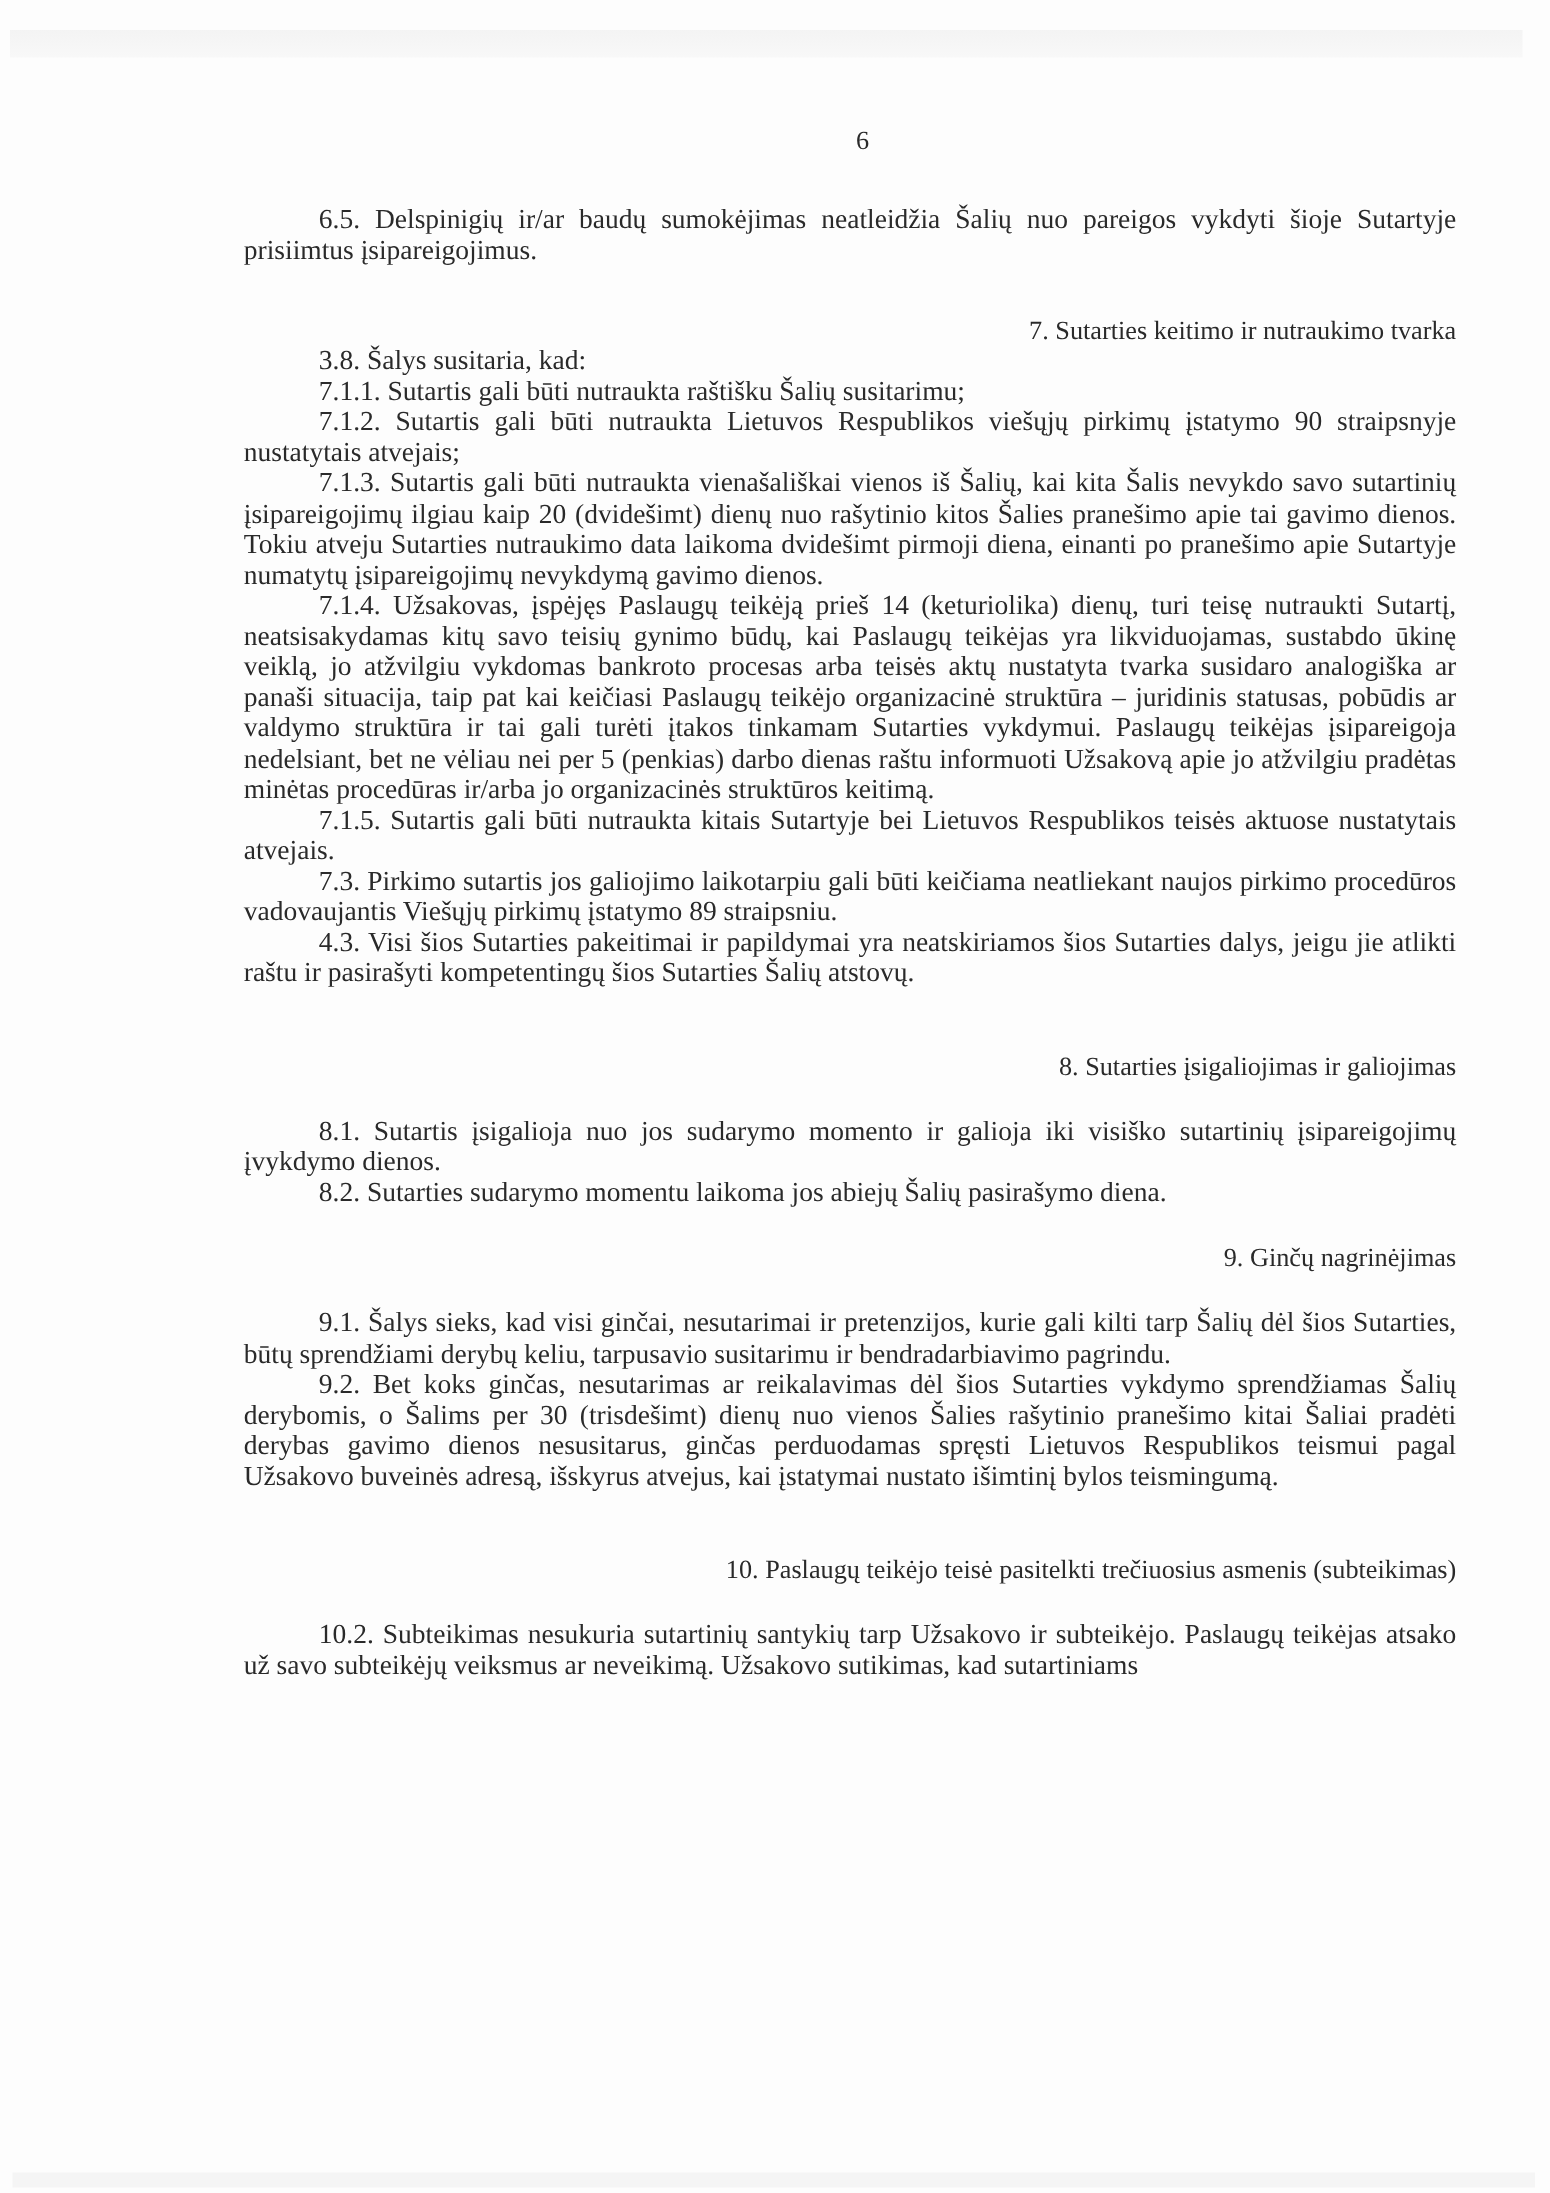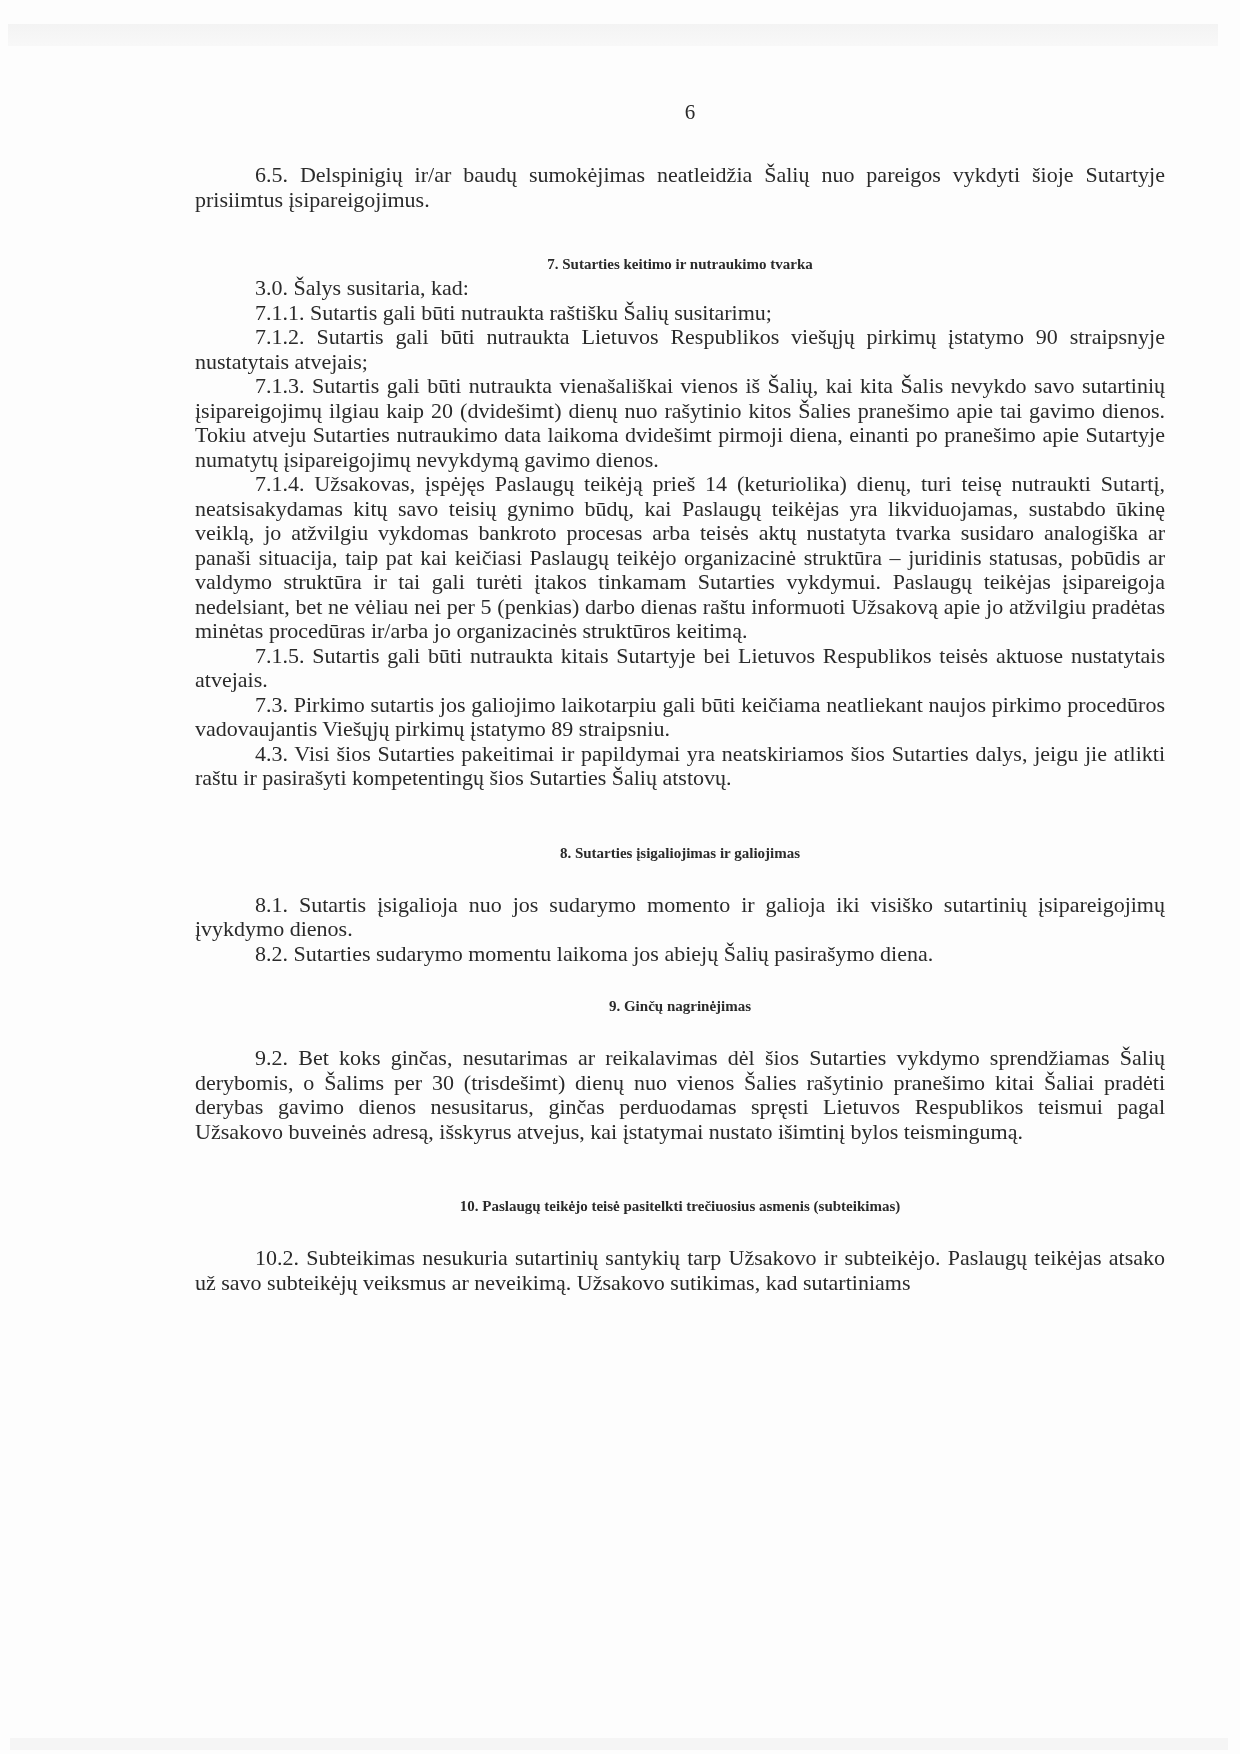--- a/index.html
+++ b/index.html
@@ -8,55 +8,56 @@
     font-family: "Liberation Serif", "DejaVu Serif", serif; color: #2a2a2a;
   }
   .scan-edge-top { position: absolute; left: 8px; right: 22px; top: 24px; height: 22px;
     background: linear-gradient(#f1f1f1, #f7f7f7); opacity: .8; }
   .scan-edge-bottom { position: absolute; left: 10px; right: 12px; top: 1738px; height: 12px;
     background: #f3f3f3; opacity: .8; }
   .page { position: absolute; left: 195px; top: 100px; width: 970px; }
   .page-number { text-align: center; font-size: 21px; margin: 0 0 38px 0; padding-left: 20px; }
   p { margin: 0; font-size: 22px; line-height: 24.5px; text-align: justify; }
   p.ind { text-indent: 60px; }
-  h2 { font-size: 15px; font-weight: bold; text-align: center; margin: 0; line-height: 24px; }
+  h2 { font-size: 21px; font-weight: normal; text-align: right; margin: 0; line-height: 24px; }
   .gap-s { height: 28px; }
   .gap-m { height: 40px; }
   .gap-l { height: 50px; }
 </style>
 </head>
 <body>
 
 <div class="scan-edge-top"></div>
 
 <div class="page">
   <div class="page-number">6</div>
 
   <p class="ind">6.5. Delspinigių ir/ar baudų sumokėjimas neatleidžia Šalių nuo pareigos vykdyti šioje Sutartyje prisiimtus įsipareigojimus.</p>
 
   <div class="gap-m"></div>
   <h2>7. Sutarties keitimo ir nutraukimo tvarka</h2>
-  <p class="ind">3.0. Šalys susitaria, kad:</p>
+  <p class="ind">3.8. Šalys susitaria, kad:</p>
   <p class="ind">7.1.1. Sutartis gali būti nutraukta raštišku Šalių susitarimu;</p>
   <p class="ind">7.1.2. Sutartis gali būti nutraukta Lietuvos Respublikos viešųjų pirkimų įstatymo 90 straipsnyje nustatytais atvejais;</p>
   <p class="ind">7.1.3. Sutartis gali būti nutraukta vienašališkai vienos iš Šalių, kai kita Šalis nevykdo savo sutartinių įsipareigojimų ilgiau kaip 20 (dvidešimt) dienų nuo rašytinio kitos Šalies pranešimo apie tai gavimo dienos. Tokiu atveju Sutarties nutraukimo data laikoma dvidešimt pirmoji diena, einanti po pranešimo apie Sutartyje numatytų įsipareigojimų nevykdymą gavimo dienos.</p>
   <p class="ind">7.1.4. Užsakovas, įspėjęs Paslaugų teikėją prieš 14 (keturiolika) dienų, turi teisę nutraukti Sutartį, neatsisakydamas kitų savo teisių gynimo būdų, kai Paslaugų teikėjas yra likviduojamas, sustabdo ūkinę veiklą, jo atžvilgiu vykdomas bankroto procesas arba teisės aktų nustatyta tvarka susidaro analogiška ar panaši situacija, taip pat kai keičiasi Paslaugų teikėjo organizacinė struktūra – juridinis statusas, pobūdis ar valdymo struktūra ir tai gali turėti įtakos tinkamam Sutarties vykdymui. Paslaugų teikėjas įsipareigoja nedelsiant, bet ne vėliau nei per 5 (penkias) darbo dienas raštu informuoti Užsakovą apie jo atžvilgiu pradėtas minėtas procedūras ir/arba jo organizacinės struktūros keitimą.</p>
   <p class="ind">7.1.5. Sutartis gali būti nutraukta kitais Sutartyje bei Lietuvos Respublikos teisės aktuose nustatytais atvejais.</p>
   <p class="ind">7.3. Pirkimo sutartis jos galiojimo laikotarpiu gali būti keičiama neatliekant naujos pirkimo procedūros vadovaujantis Viešųjų pirkimų įstatymo 89 straipsniu.</p>
   <p class="ind">4.3. Visi šios Sutarties pakeitimai ir papildymai yra neatskiriamos šios Sutarties dalys, jeigu jie atlikti raštu ir pasirašyti kompetentingų šios Sutarties Šalių atstovų.</p>
 
   <div class="gap-l"></div>
   <h2>8. Sutarties įsigaliojimas ir galiojimas</h2>
   <div class="gap-s"></div>
   <p class="ind">8.1. Sutartis įsigalioja nuo jos sudarymo momento ir galioja iki visiško sutartinių įsipareigojimų įvykdymo dienos.</p>
   <p class="ind">8.2. Sutarties sudarymo momentu laikoma jos abiejų Šalių pasirašymo diena.</p>
 
   <div class="gap-s"></div>
   <h2>9. Ginčų nagrinėjimas</h2>
   <div class="gap-s"></div>
+  <p class="ind">9.1. Šalys sieks, kad visi ginčai, nesutarimai ir pretenzijos, kurie gali kilti tarp Šalių dėl šios Sutarties, būtų sprendžiami derybų keliu, tarpusavio susitarimu ir bendradarbiavimo pagrindu.</p>
   <p class="ind">9.2. Bet koks ginčas, nesutarimas ar reikalavimas dėl šios Sutarties vykdymo sprendžiamas Šalių derybomis, o Šalims per 30 (trisdešimt) dienų nuo vienos Šalies rašytinio pranešimo kitai Šaliai pradėti derybas gavimo dienos nesusitarus, ginčas perduodamas spręsti Lietuvos Respublikos teismui pagal Užsakovo buveinės adresą, išskyrus atvejus, kai įstatymai nustato išimtinį bylos teismingumą.</p>
 
   <div class="gap-l"></div>
   <h2>10. Paslaugų teikėjo teisė pasitelkti trečiuosius asmenis (subteikimas)</h2>
   <div class="gap-s"></div>
   <p class="ind">10.2. Subteikimas nesukuria sutartinių santykių tarp Užsakovo ir subteikėjo. Paslaugų teikėjas atsako už savo subteikėjų veiksmus ar neveikimą. Užsakovo sutikimas, kad sutartiniams</p>
 </div>
 
 <div class="scan-edge-bottom"></div>
 

